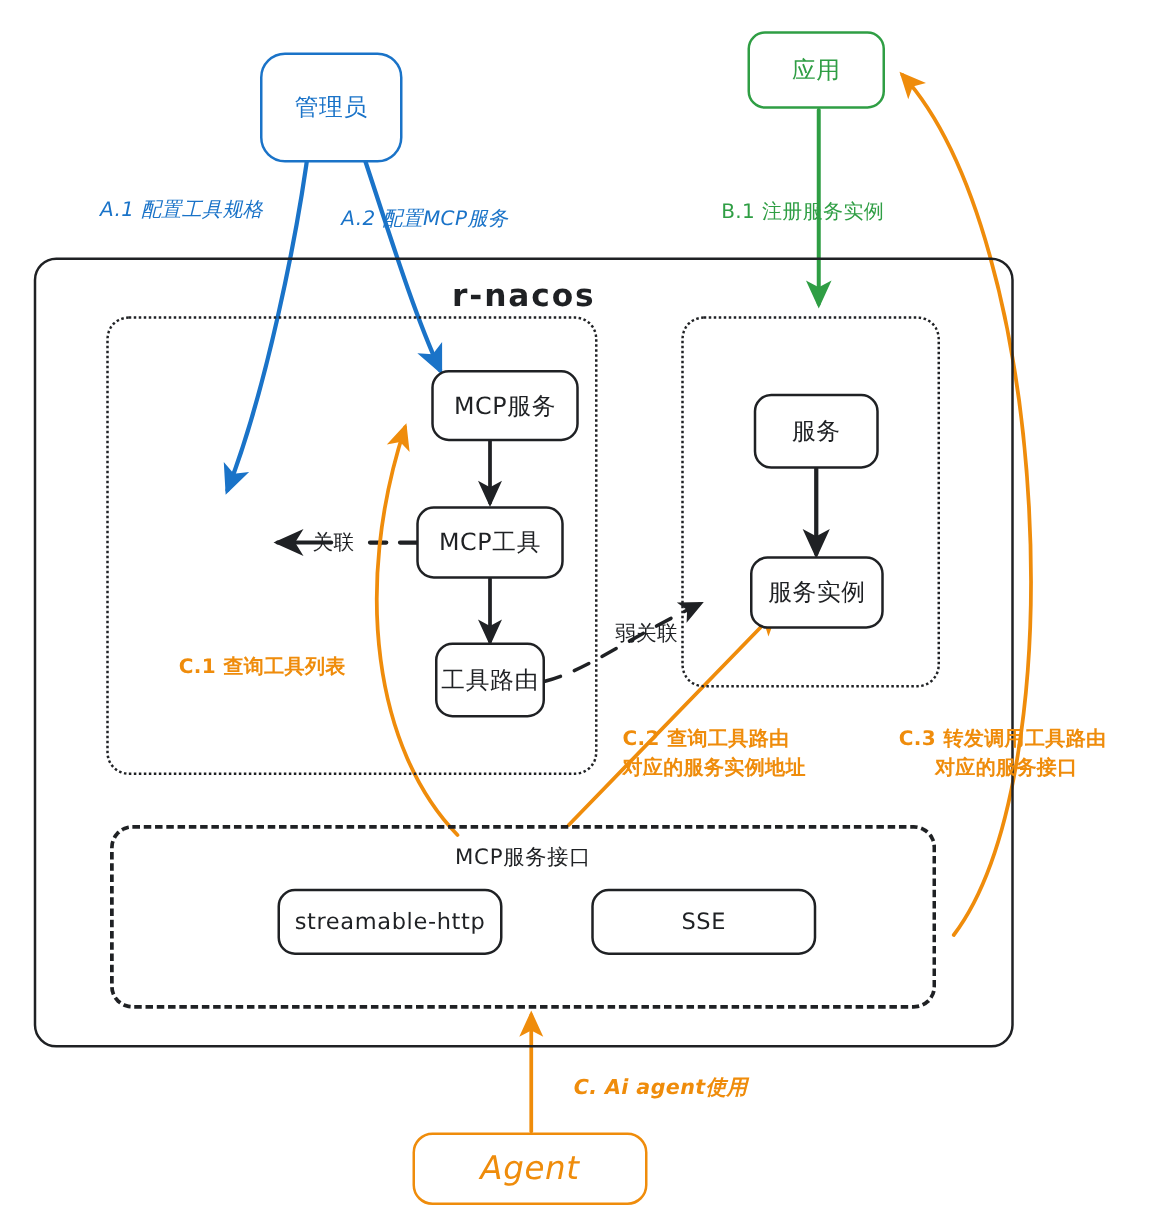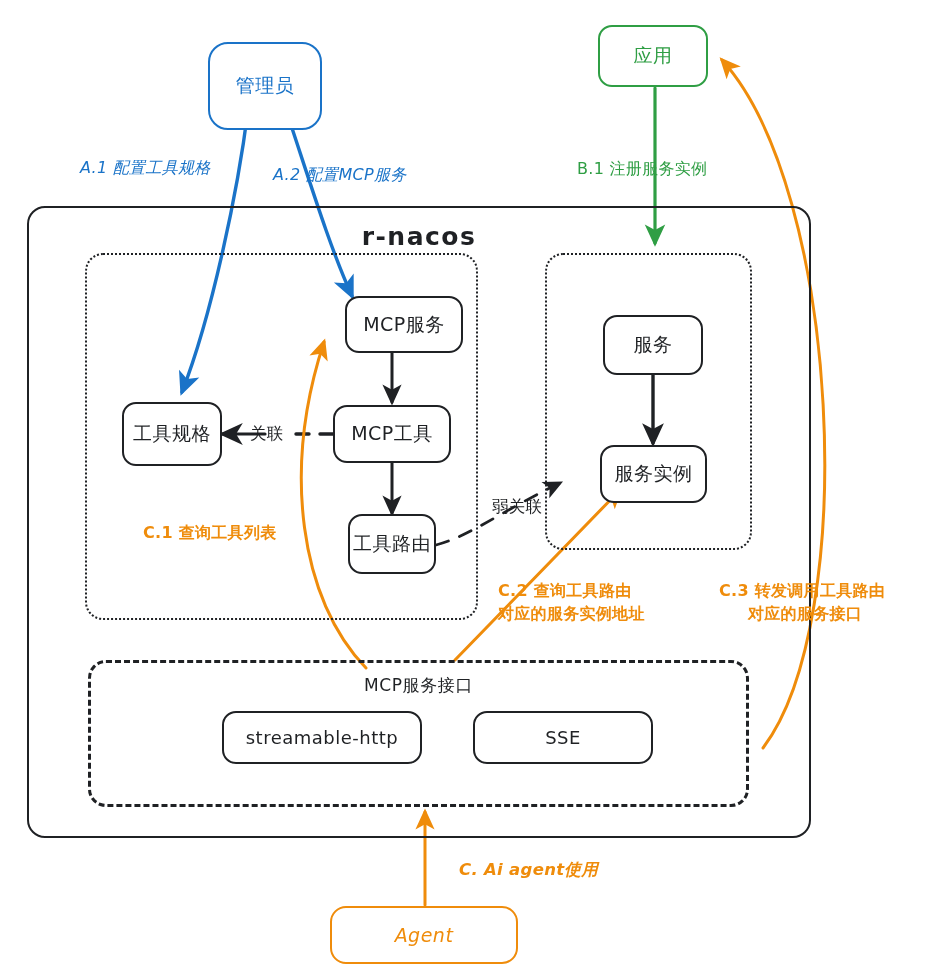--- a/index.html
+++ b/index.html
@@ -17,21 +17,21 @@
     position:absolute;box-sizing:border-box;
     display:flex;align-items:center;justify-content:center;
     text-align:center;background:#fff;
     border:2.2px solid #1f2124;border-radius:14px;
     color:#1f2124;font-size:19px;letter-spacing:.5px;
     font-family:"DejaVu Sans",sans-serif;
   }
   .node.blue{border-color:#1a73c8;color:#1a73c8;border-width:2.4px;border-radius:20px;}
   .node.green{border-color:#2f9e44;color:#2f9e44;border-width:2.4px;border-radius:14px;}
   .node.orange{border-color:#ef8c0b;color:#ef8c0b;border-width:2.4px;border-radius:16px;
-               font-style:italic;font-size:19px;}
+               font-style:italic;font-size:26px;}
   .node.lat{font-family:"DejaVu Sans",sans-serif;font-size:18px;}
 
   
   .frame{position:absolute;box-sizing:border-box;background:transparent;}
   .frame.solid{border:2.6px solid #1f2124;border-radius:18px;}
   .frame.dotted{border:2.6px dotted #1f2124;border-radius:18px;}
   .frame.dashed{border:3px dashed #1f2124;border-radius:18px;}
 
   .frame-title{
     position:absolute;text-align:center;color:#1f2124;
@@ -125,23 +125,20 @@
   </div>
 
   <div class="node green" style="left:598px;top:25px;width:110px;height:62px;">
     <span>应用</span>
   </div>
 
   <div class="node orange" style="left:330px;top:906px;width:188px;height:58px;">
     <span>Agent</span>
   </div>
 
-  <div class="node" style="left:122px;top:402px;width:100px;height:64px;">
-    <span>工具规格</span>
-  </div>
 
   <div class="node" style="left:333px;top:296px;width:118px;height:57px;margin-left:12px;">
     <span>MCP服务</span>
   </div>
 
   <div class="node" style="left:333px;top:405px;width:118px;height:58px;">
     <span>MCP工具</span>
   </div>
 
   <div class="node" style="left:348px;top:514px;width:88px;height:60px;">
@@ -149,21 +146,21 @@
   </div>
 
   <div class="node" style="left:603px;top:315px;width:100px;height:60px;">
     <span>服务</span>
   </div>
 
   <div class="node" style="left:600px;top:445px;width:107px;height:58px;">
     <span>服务实例</span>
   </div>
 
-  <div class="node lat" style="left:222px;top:711px;width:200px;height:53px;">
+  <div class="node lat" style="left:222px;top:711px;width:180px;height:53px;">
     <span>streamable-http</span>
   </div>
 
   <div class="node lat" style="left:473px;top:711px;width:180px;height:53px;">
     <span>SSE</span>
   </div>
 
   <div class="elabel blue" style="left:80px;top:158px;">A.1 配置工具规格</div>
 
   <div class="elabel blue" style="left:273px;top:165px;">A.2 配置MCP服务</div>

